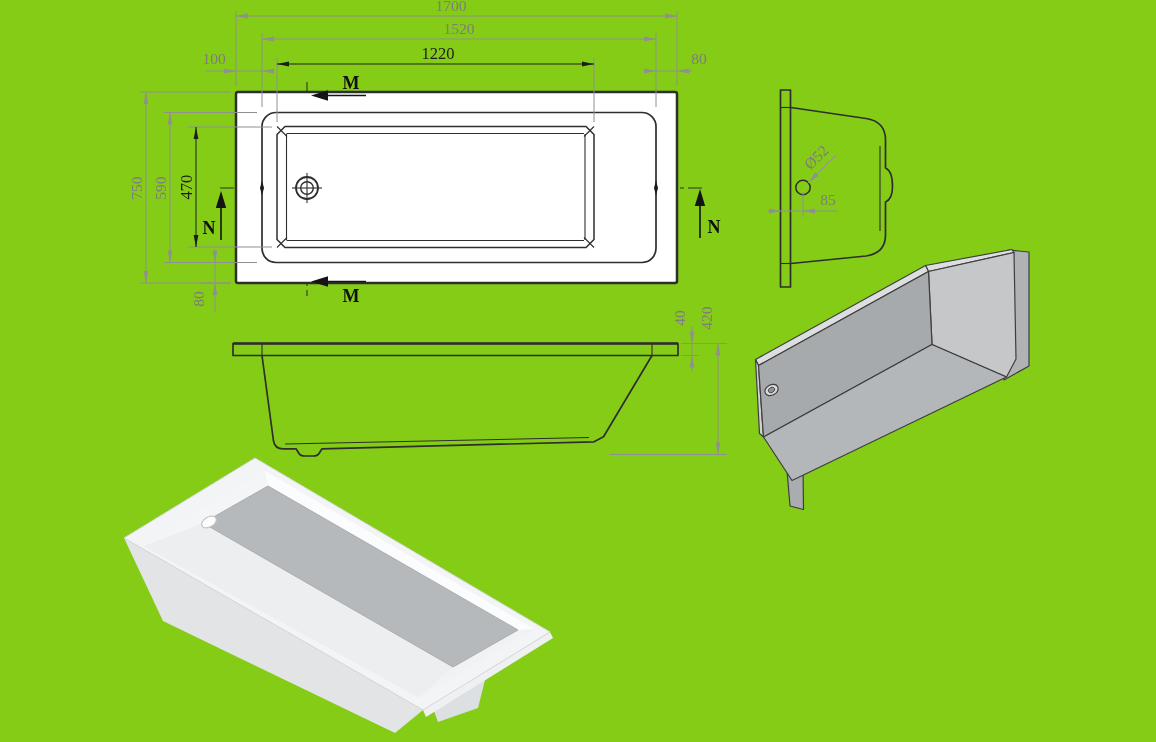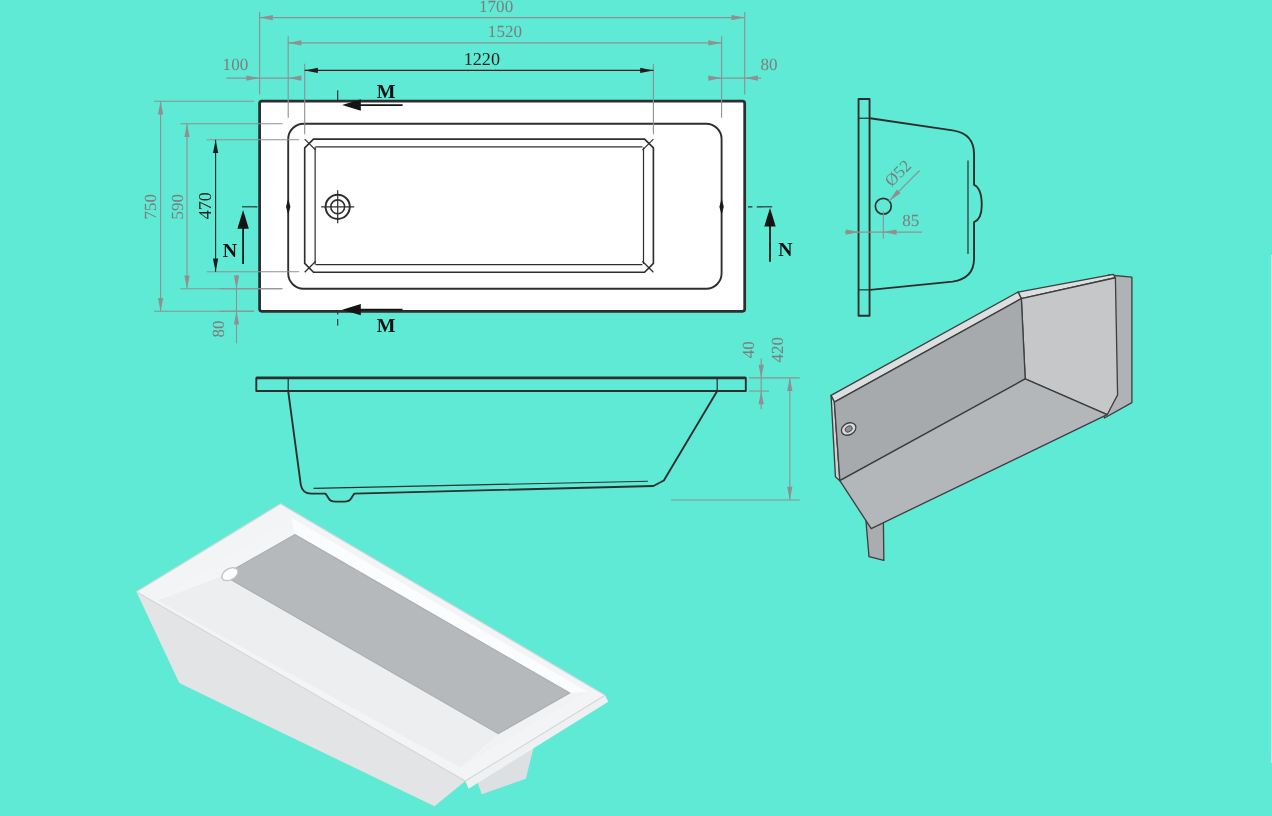--- a/index.html
+++ b/index.html
@@ -1,16 +1,16 @@
 <!DOCTYPE html>
 <html><head>
 <meta charset="utf-8">
 <style>
   html,body{margin:0;padding:0;background:#ffffff;width:1156px;height:742px;overflow:hidden;}
-  #stage{position:relative;width:1156px;height:742px;background:#5eead4;}
+  #stage{position:relative;width:1156px;height:742px;background:#84cc16;}
   svg{position:absolute;left:0;top:0;}
   text{font-family:"Liberation Serif","DejaVu Serif",serif;}
   .dim{font-size:15.5px;fill:#7d7d7d;text-anchor:middle;}
   .dimdark{font-size:16.5px;fill:#1e1e1e;text-anchor:middle;}
   .sec{font-size:18px;fill:#101010;text-anchor:middle;font-weight:600;}
   .obj{stroke:#2e2e2e;stroke-width:1.7;fill:none;stroke-linejoin:round;}
   .objthick{stroke:#2e2e2e;stroke-width:2.5;fill:#ffffff;stroke-linejoin:round;}
   .thin{stroke:#2e2e2e;stroke-width:1.1;fill:none;}
   .cl{stroke:#2e2e2e;stroke-width:1.05;fill:none;stroke-dasharray:14 4 4 4;}
   .iso{stroke:#3e3e3e;stroke-width:1.2;stroke-linejoin:round;}

